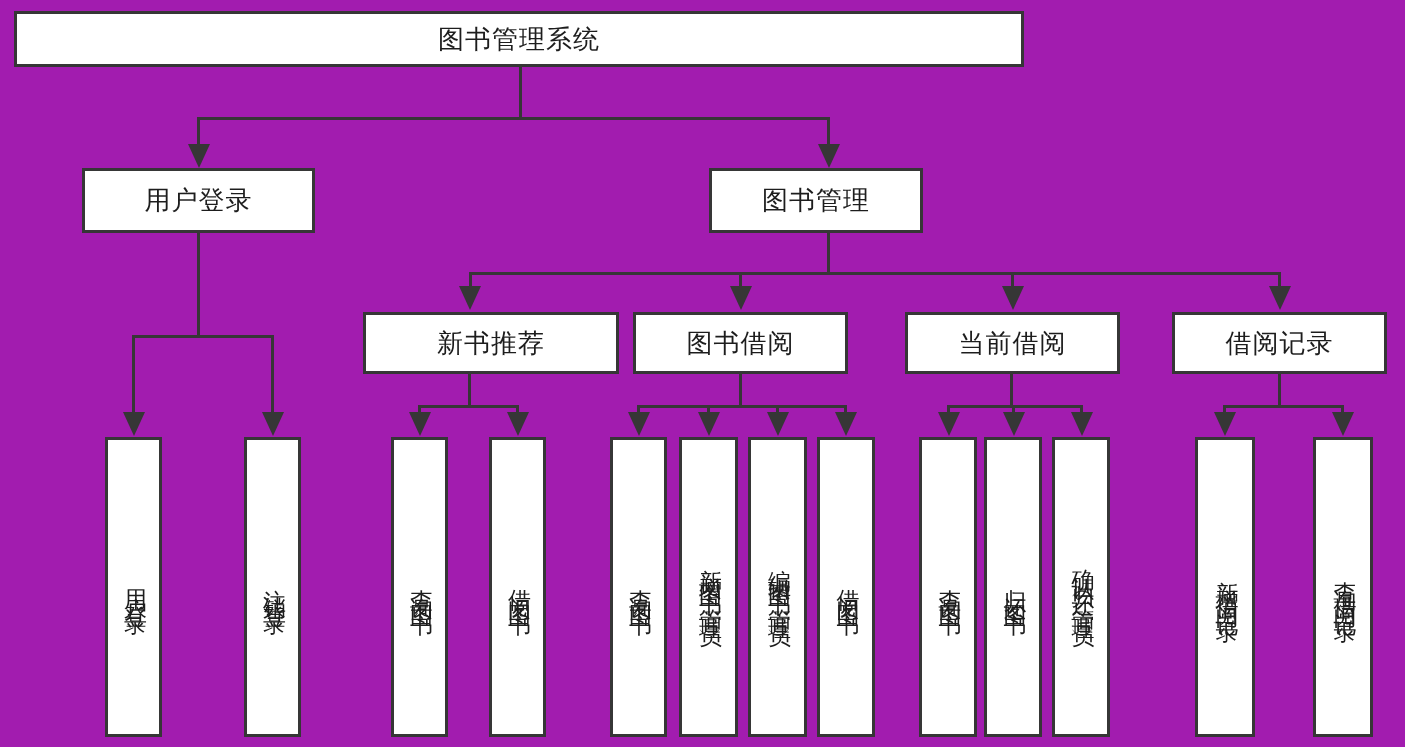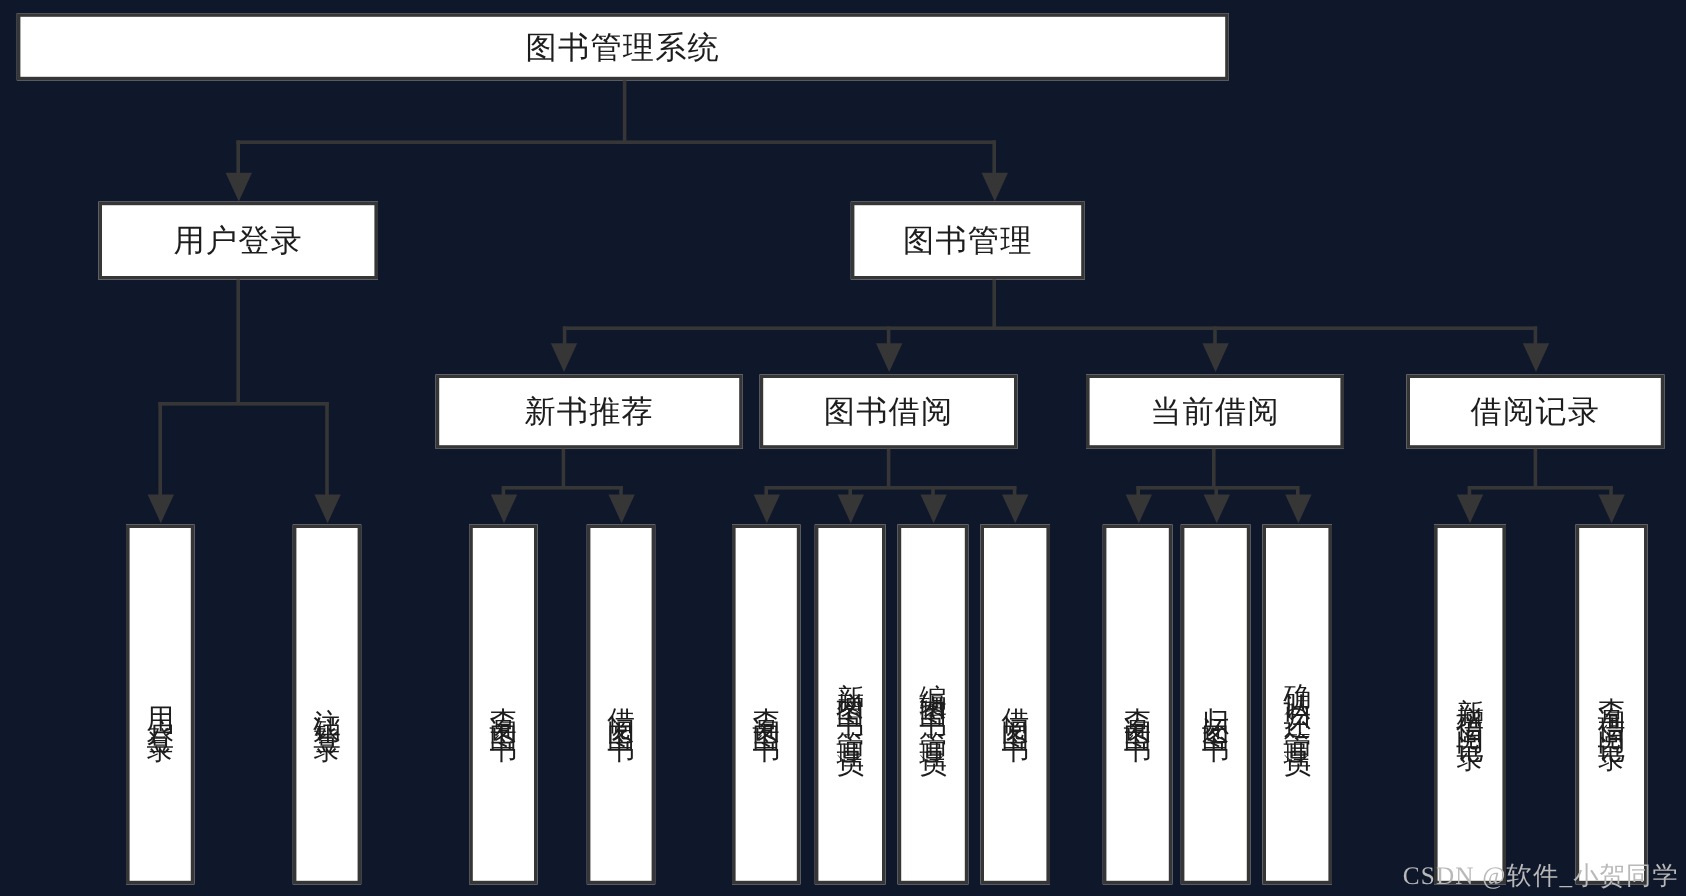--- a/index.html
+++ b/index.html
@@ -1,21 +1,21 @@
 <!DOCTYPE html>
 <html><head>
 <meta charset="utf-8">
 <style>
   html,body{margin:0;padding:0;background:#ffffff;}
   #canvas{
     position:relative;
     width:1405px;height:747px;
-    background:#0f172a;
+    background:#a21caf;
     overflow:hidden;
-    font-family:Liberation Serif, serif;
+    font-family:Liberation Mono, monospace;
   }
   
   .hbox{
     position:absolute;
     box-sizing:border-box;
     border:3px solid #363636;
     background:#ffffff;
     display:flex;align-items:center;justify-content:center;
     color:#1d1d1d;
     font-size:26px;
@@ -68,21 +68,21 @@
   <div class="vl" style="left:519px;top:67px;height:51px"></div>
   <div class="hl" style="left:197px;top:117px;width:633px"></div>
   <div class="vl" style="left:197px;top:117px;height:30px"></div>
   <div class="ah" style="left:188px;top:144px"></div>
   <div class="vl" style="left:827px;top:117px;height:30px"></div>
   <div class="ah" style="left:818px;top:144px"></div>
 
   <div class="hbox" style="left:82px;top:168px;width:233px;height:65px">
     <span>用户登录</span>
   </div>
-  <div class="hbox" style="left:709px;top:168px;width:195px;height:65px">
+  <div class="hbox" style="left:709px;top:168px;width:214px;height:65px">
     <span>图书管理</span>
   </div>
 
   <div class="vl" style="left:197px;top:233px;height:104px"></div>
   <div class="hl" style="left:132px;top:335px;width:142px"></div>
   <div class="vl" style="left:132px;top:335px;height:80px"></div>
   <div class="ah" style="left:123px;top:412px"></div>
   <div class="vl" style="left:271px;top:335px;height:80px"></div>
   <div class="ah" style="left:262px;top:412px"></div>
 
@@ -177,15 +177,14 @@
   <div class="vbox" style="left:1052px;top:437px;width:58px;height:300px">
     <span class="vt">确认归还（管理员）</span>
   </div>
   <div class="vbox" style="left:1195px;top:437px;width:60px;height:300px">
     <span class="vt">新增借阅记录</span>
   </div>
   <div class="vbox" style="left:1313px;top:437px;width:60px;height:300px">
     <span class="vt">查询借阅记录</span>
   </div>
 
-  <div class="watermark">CSDN @软件_小贺同学</div>
 
 </div>
 
 </body></html>

